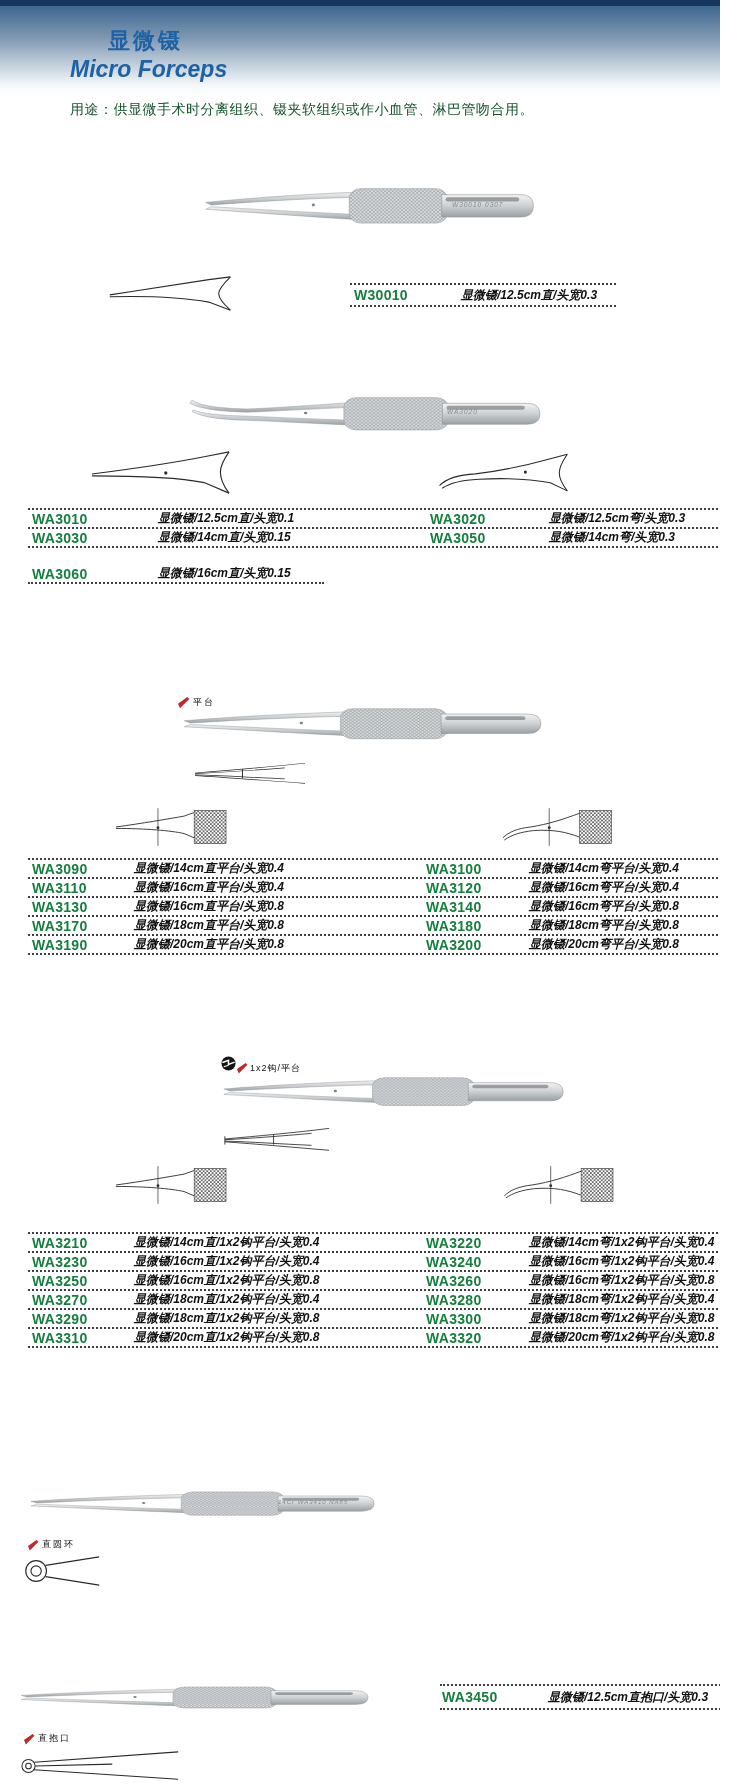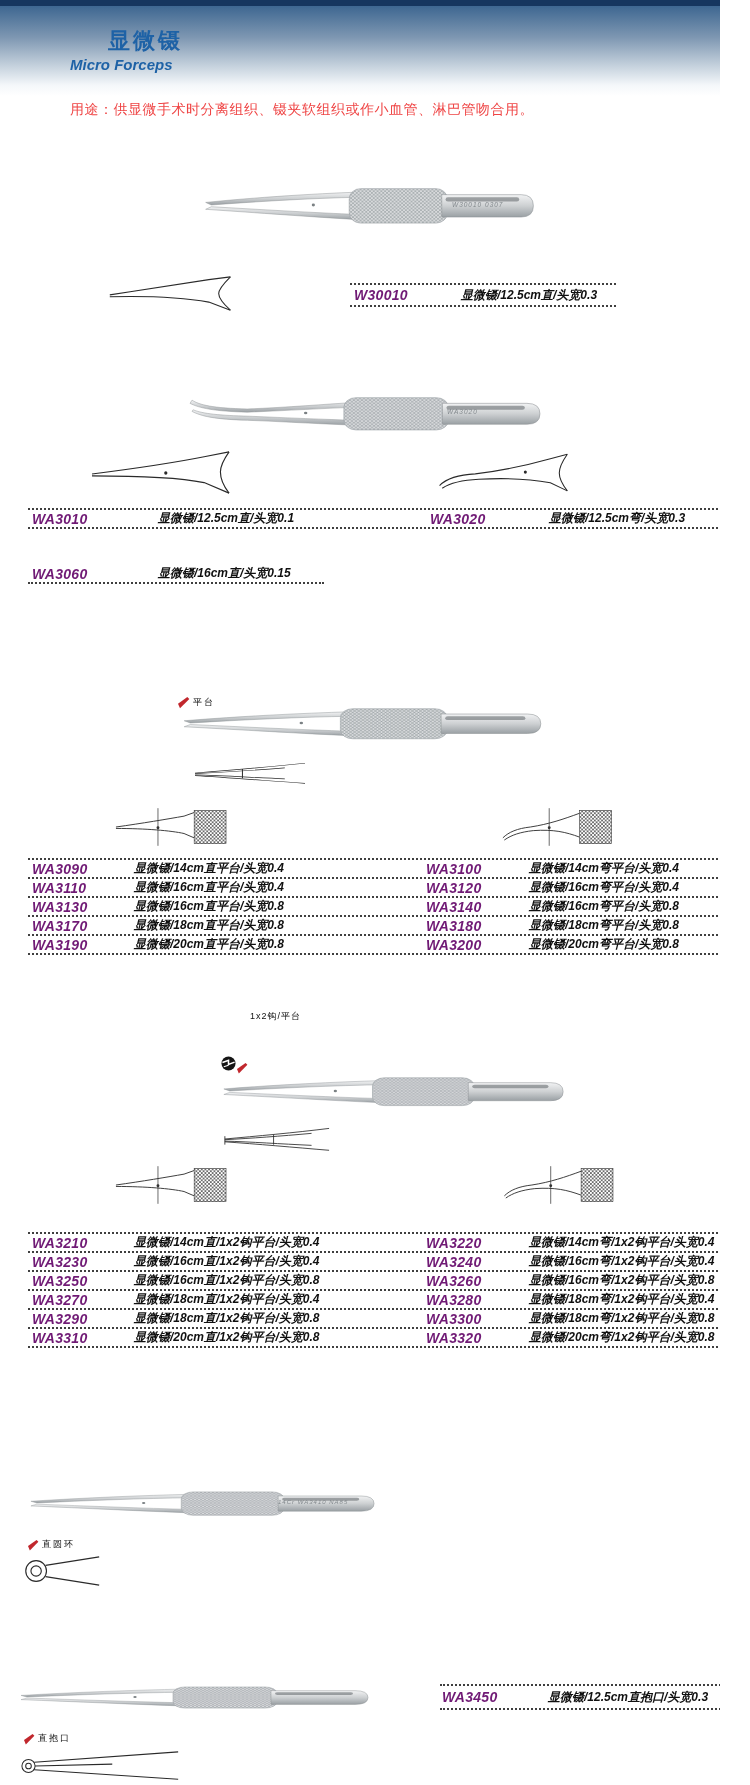--- a/index.html
+++ b/index.html
@@ -3,23 +3,23 @@
 <meta charset="utf-8">
 <style>
   html,body{margin:0;padding:0;background:#fff;}
   #page{position:relative;width:720px;height:1785px;background:#fff;overflow:hidden;
         font-family:"Liberation Sans","DejaVu Sans",sans-serif;}
   .abs{position:absolute;}
   .topbar{left:0;top:0;width:750px;height:6px;background:#16365f;}
   .hero{left:0;top:6px;width:750px;height:90px;
         background:linear-gradient(180deg,#3e6791 0%,#7e97b2 35%,#c8d4df 68%,#f4f7fa 88%,#ffffff 100%);}
   .title-cn{left:108px;top:26px;font-weight:bold;font-size:22px;color:#1e62a6;letter-spacing:3px;}
-  .title-en{left:70px;top:56px;font-style:italic;font-weight:bold;font-size:15px;color:#1e62a6;}
-  .usage{left:70px;top:101px;font-size:14px;color:#ef4444;letter-spacing:0.5px;}
-  .code{font-style:italic;font-weight:bold;font-size:14px;color:#701a75;letter-spacing:0.3px;white-space:nowrap;}
+  .title-en{left:70px;top:56px;font-style:italic;font-weight:bold;font-size:23px;color:#1e62a6;}
+  .usage{left:70px;top:101px;font-size:14px;color:#14532d;letter-spacing:0.5px;}
+  .code{font-weight:bold;font-size:14px;color:#15803d;letter-spacing:0.3px;white-space:nowrap;}
   .desc{font-style:italic;font-weight:bold;font-size:12px;color:#101010;white-space:nowrap;}
   .table{border-top:2px dotted #3f3f3f;}
   .trow{display:grid;align-items:center;height:17px;border-bottom:2px dotted #3f3f3f;padding-left:4px;}
   .g1{grid-template-columns:126px 272px 119px 1fr;}   
   .g1b{grid-template-columns:126px 1fr;}              
   .g2{grid-template-columns:102px 292px 103px 1fr;}   
   .g4{grid-template-columns:127px 1fr;height:20px;padding-left:5px;} 
   .prow{display:grid;align-items:center;border-top:2px dotted #3f3f3f;border-bottom:2px dotted #3f3f3f;}
   .note{font-size:9px;font-weight:normal;color:#111;letter-spacing:2px;white-space:nowrap;}
   .engrave{font-size:6.5px;color:#83898d;letter-spacing:1px;white-space:nowrap;font-style:italic;}
@@ -188,20 +188,26 @@
       </svg>
   </div>
 
   <div class="abs table" style="left:28px;top:508px;width:710px">
     <div class="trow g1">
       <span class="code">WA3010</span>
       <span class="desc">显微镊/12.5cm直/头宽0.1</span>
       <span class="code">WA3020</span>
       <span class="desc">显微镊/12.5cm弯/头宽0.3</span>
     </div>
+    <div class="trow g1">
+      <span class="code">WA3030</span>
+      <span class="desc">显微镊/14cm直/头宽0.15</span>
+      <span class="code">WA3050</span>
+      <span class="desc">显微镊/14cm弯/头宽0.3</span>
+    </div>
   </div>
   <div class="abs" style="left:28px;top:565px;width:296px">
     <div class="trow g1b">
       <span class="code">WA3060</span>
       <span class="desc">显微镊/16cm直/头宽0.15</span>
     </div>
   </div>
 
   <div class="abs" style="left:178px;top:696px">
     <svg width="370" height="54" viewBox="0 0 360 72" preserveAspectRatio="none">
@@ -271,21 +277,21 @@
   <div class="abs" style="left:221px;top:1056px">
     <svg width="15" height="15" viewBox="0 0 16 16">
         <use href="#jaw"></use>
       </svg>
   </div>
   <div class="abs" style="left:237px;top:1063px">
     <svg width="11" height="11" viewBox="0 0 18 18">
         <use href="#arr"></use>
       </svg>
   </div>
-  <div class="abs note" style="left:250px;top:1010px;letter-spacing:1px">1x2钩/平台</div>
+  <div class="abs note" style="left:250px;top:1062px;letter-spacing:1px">1x2钩/平台</div>
   <div class="abs" style="left:220px;top:1127px">
     <svg width="112" height="24" viewBox="0 0 115 34" preserveAspectRatio="none">
         <use href="#beakHook"></use>
       </svg>
   </div>
   <div class="abs" style="left:96px;top:1164px">
     <svg width="150" height="42" viewBox="0 0 160 58">
         <use href="#tipHatchS"></use>
       </svg>
   </div>

